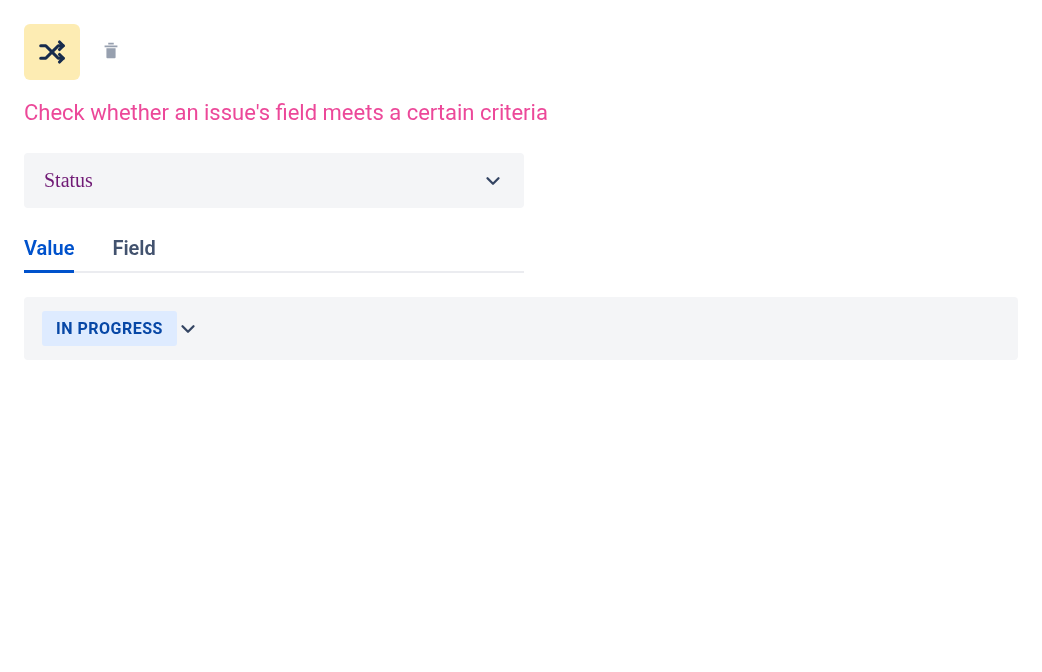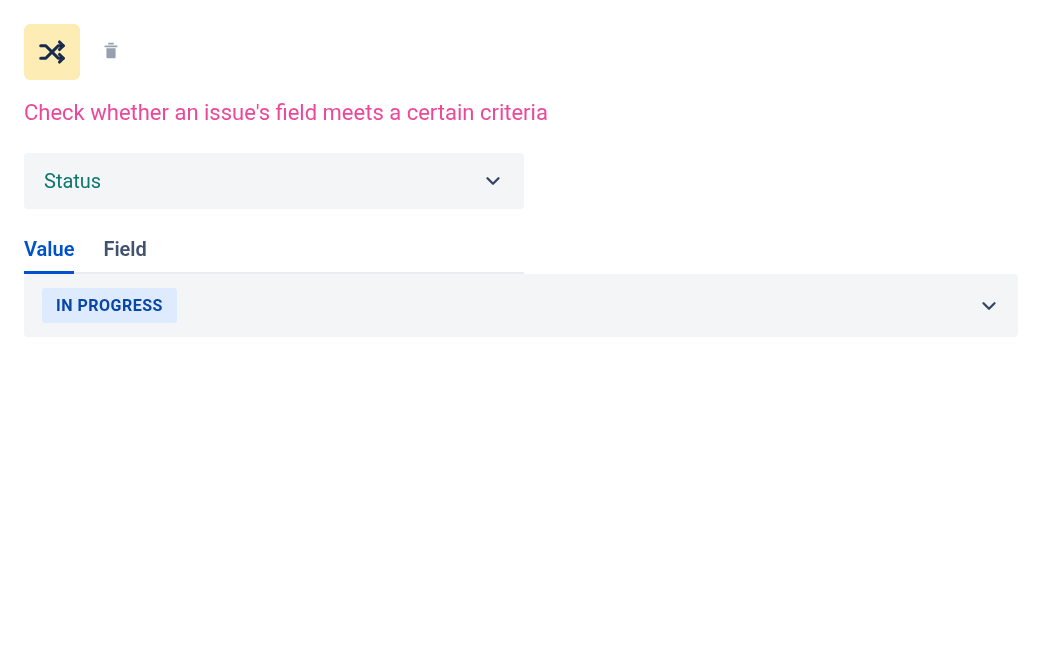--- a/index.html
+++ b/index.html
@@ -59,30 +59,32 @@
       padding: 16px 20px;
       display: flex;
       align-items: center;
       justify-content: space-between;
       width: 500px;
       cursor: pointer;
       margin-bottom: 28px;
     }
     .select-value {
       font-size: 20px;
-      color: #0f766e;
+      color: #701a75;
+      font-family: Liberation Serif, serif;
     }
     .chevron {
       color: #344563;
     }
     .tabs {
       display: flex;
-      gap: 29px;
+      gap: 38px;
       width: 500px;
       border-bottom: 2px solid #ebecf0;
+      margin-bottom: 24px;
     }
     .tab {
       font-size: 20px;
       font-weight: 600;
       padding-bottom: 10px;
       cursor: pointer;
       margin-bottom: -2px;
     }
     .tab.active {
       color: #0052cc;
@@ -90,21 +92,21 @@
     }
     .tab.inactive {
       color: #42526e;
     }
     .value-select {
       background: #f4f5f7;
       border-radius: 4px;
       padding: 14px 18px;
       display: flex;
       align-items: center;
-      justify-content: space-between;
+      justify-content: flex-start;
       width: 994px;
       cursor: pointer;
     }
     .status-lozenge {
       background: #deebff;
       color: #0747a6;
       font-size: 16px;
       font-weight: 700;
       letter-spacing: 0.5px;
       padding: 8px 14px;

